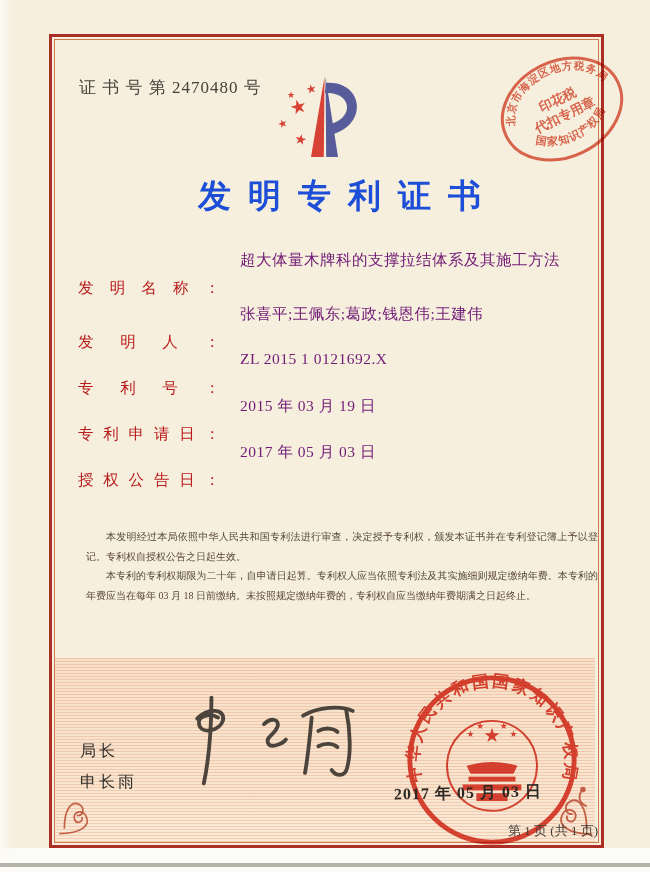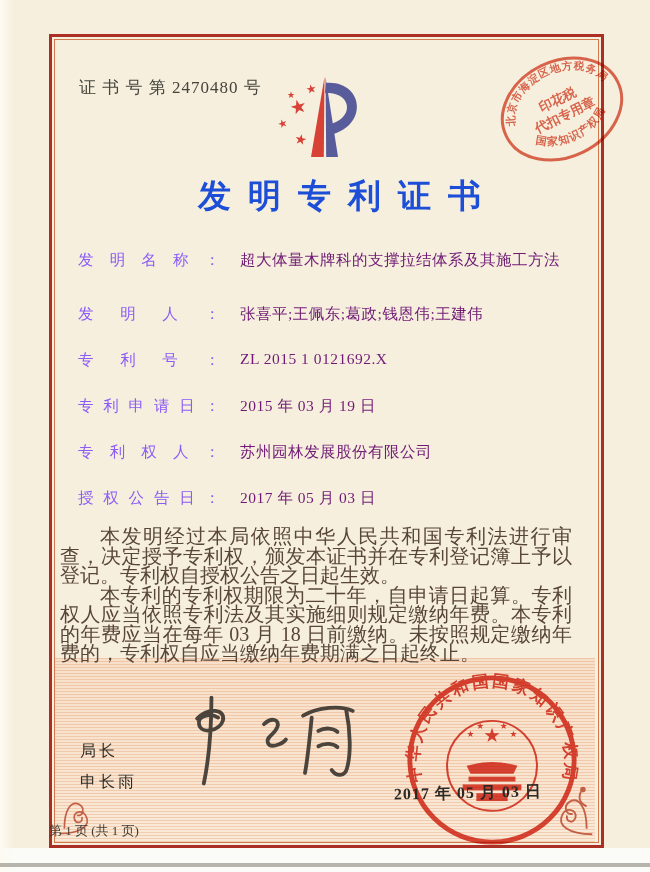--- a/index.html
+++ b/index.html
@@ -27,38 +27,38 @@
   .logo{position:absolute;left:263px;top:68px;width:122px;height:124px;z-index:3;}
   .stamp{position:absolute;left:487px;top:34px;width:150px;height:152px;z-index:6;
     mix-blend-mode:multiply;opacity:.9;}
   .title{position:absolute;left:49px;top:174px;width:549px;z-index:3;text-align:center;
     font-size:33px;font-weight:bold;letter-spacing:17px;color:#1d4ed8;text-indent:17px;margin-left:16px;}
 
   .fields{position:absolute;left:78px;top:250px;width:500px;z-index:3;}
   .frow{height:46px;font-size:15.5px;color:#3b3931;}
   .frow.first{height:54px;}
   .flabel{display:inline-block;width:142px;text-align:justify;text-align-last:justify;
-    vertical-align:top;color:#8b5cf6;}
+    vertical-align:top;color:#b91c1c;margin-top:28px;}
   .fvalue{display:inline-block;margin-left:20px;white-space:pre;color:#701a75;letter-spacing:.5px;}
 
-  .paras{position:absolute;left:60px;top:527px;width:512px;z-index:3;
-    font-size:20px;line-height:19.5px;color:#584639;text-align:justify;}
+  .paras{position:absolute;left:86px;top:527px;width:512px;z-index:3;
+    font-size:10px;line-height:19.5px;color:#584639;text-align:justify;}
   .paras p{margin:0;text-indent:2em;}
 
   .director{position:absolute;left:80px;top:735px;z-index:3;
     font-family:"Liberation Sans","DejaVu Sans",sans-serif;
     font-weight:normal;font-size:16px;color:#2e2c27;letter-spacing:3px;line-height:31px;}
   .signature{position:absolute;left:148px;top:688px;width:230px;height:105px;z-index:3;}
 
   .seal{position:absolute;left:404px;top:672px;width:176px;height:176px;z-index:3;
     mix-blend-mode:multiply;opacity:.92;}
   .seal-date{position:absolute;left:394px;top:783px;z-index:4;font-size:16px;font-weight:bold;
     color:#2c2925;white-space:pre;letter-spacing:1px;transform:rotate(-1.2deg);}
 
-  .page-footer{position:absolute;left:49px;top:822px;width:549px;z-index:3;text-align:left;
+  .page-footer{position:absolute;left:49px;top:822px;width:549px;z-index:3;text-align:right;
     font-size:13px;color:#403c34;white-space:pre;}
 
   .orn{position:absolute;z-index:3;opacity:.85;}
   .orn-br{left:540px;top:780px;width:56px;height:60px;}
   .orn-bl{left:56px;top:784px;width:50px;height:56px;transform:scaleX(-1);}
 </style>
 </head>
 <body>
 
 <div class="scan-left"></div>
@@ -107,23 +107,20 @@
     <span class="flabel">发明名称：</span><span class="fvalue">超大体量木牌科的支撑拉结体系及其施工方法</span>
   </div>
   <div class="frow">
     <span class="flabel">发明人：</span><span class="fvalue">张喜平;王佩东;葛政;钱恩伟;王建伟</span>
   </div>
   <div class="frow">
     <span class="flabel">专利号：</span><span class="fvalue">ZL 2015 1 0121692.X</span>
   </div>
   <div class="frow">
     <span class="flabel">专利申请日：</span><span class="fvalue">2015 年 03 月 19 日</span>
-  </div>
-  <div class="frow">
-    <span class="flabel">专利权人：</span><span class="fvalue">苏州园林发展股份有限公司</span>
   </div>
   <div class="frow">
     <span class="flabel">授权公告日：</span><span class="fvalue">2017 年 05 月 03 日</span>
   </div>
 </div>
 
 <div class="paras">
   <p>本发明经过本局依照中华人民共和国专利法进行审查，决定授予专利权，颁发本证书并在专利登记簿上予以登记。专利权自授权公告之日起生效。</p>
   <p>本专利的专利权期限为二十年，自申请日起算。专利权人应当依照专利法及其实施细则规定缴纳年费。本专利的年费应当在每年 03 月 18 日前缴纳。未按照规定缴纳年费的，专利权自应当缴纳年费期满之日起终止。</p>
 </div>

